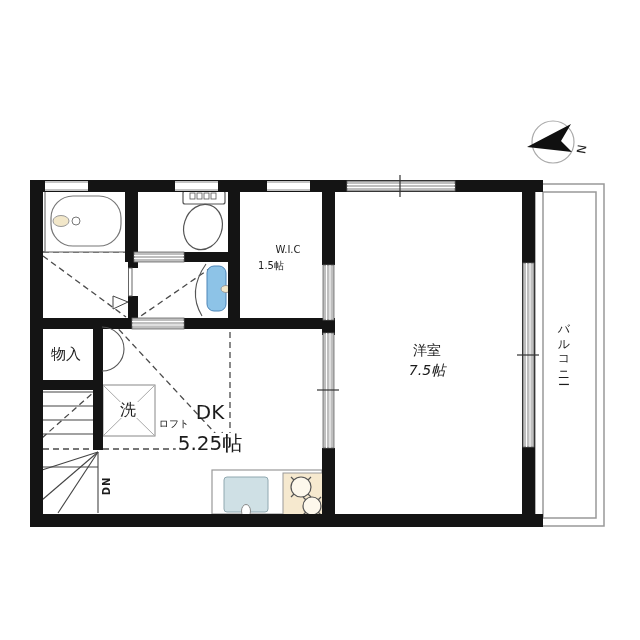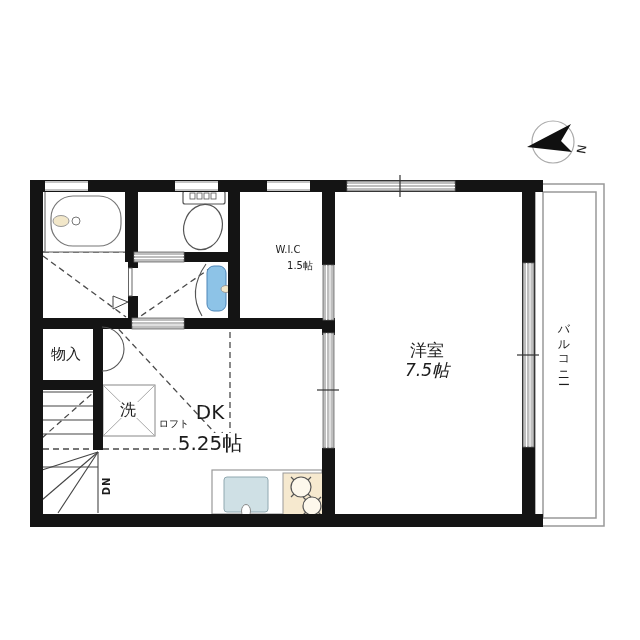--- a/index.html
+++ b/index.html
@@ -7,21 +7,21 @@
     position:relative;width:640px;height:640px;background:#fff;
     outline:1px solid #e8e8e8;overflow:hidden;
     font-family:"DejaVu Sans","Liberation Sans",sans-serif;
     color:#1c1c1c;
   }
   #plan-svg{position:absolute;left:0;top:0;}
   .lbl{position:absolute;transform:translate(-50%,-50%);white-space:nowrap;
        color:#1c1c1c;line-height:1;}
   .lbl.bgwhite{background:#fff;padding:0 2px;}
   .f20{font-size:20px;}
-  .f17{font-size:17px;}
+  .f17{font-size:14px;}
   .f16{font-size:16px;}
   .f15{font-size:15px;}
   .f14{font-size:10px;}
   .f12{font-size:12px;}
   .vert{writing-mode:vertical-rl;transform:translate(-50%,-50%);letter-spacing:2px;}
   .dn{font-size:10px;font-weight:bold;letter-spacing:1px;
       transform:translate(-50%,-50%) rotate(-90deg);}
 </style>
 </head>
 <body>
@@ -177,21 +177,21 @@
   </g>
 
   <g>
     <circle cx="553" cy="142" r="21" fill="#ffffff" stroke="#aaa" stroke-width="1.2"></circle>
     <polygon points="527,147 571,124 561,141 572,152" fill="#101010"></polygon>
     <text transform="translate(578,144) rotate(100)" font-size="12" fill="#222" font-family="DejaVu Sans, sans-serif">N</text>
   </g>
 </svg>
 
   <div class="lbl f14" style="left:288px;top:250px;">W.I.C</div>
-  <div class="lbl f14" style="left:300px;top:266px;">1.5帖</div>
+  <div class="lbl f14" style="left:271px;top:266px;">1.5帖</div>
 
   <div class="lbl f17" style="left:427px;top:350px;">洋室</div>
   <div class="lbl f17" style="left:427px;top:370px;font-style:italic;">7.5帖</div>
 
   <div class="lbl f20" style="left:210px;top:412px;">DK</div>
   <div class="lbl f20 bgwhite" style="left:210px;top:411px;margin-top:32px;">5.25帖</div>
 
   <div class="lbl f15" style="left:66px;top:354px;">物入</div>
 
   <div class="lbl f16 bgwhite" style="left:128px;top:410px;">洗</div>

